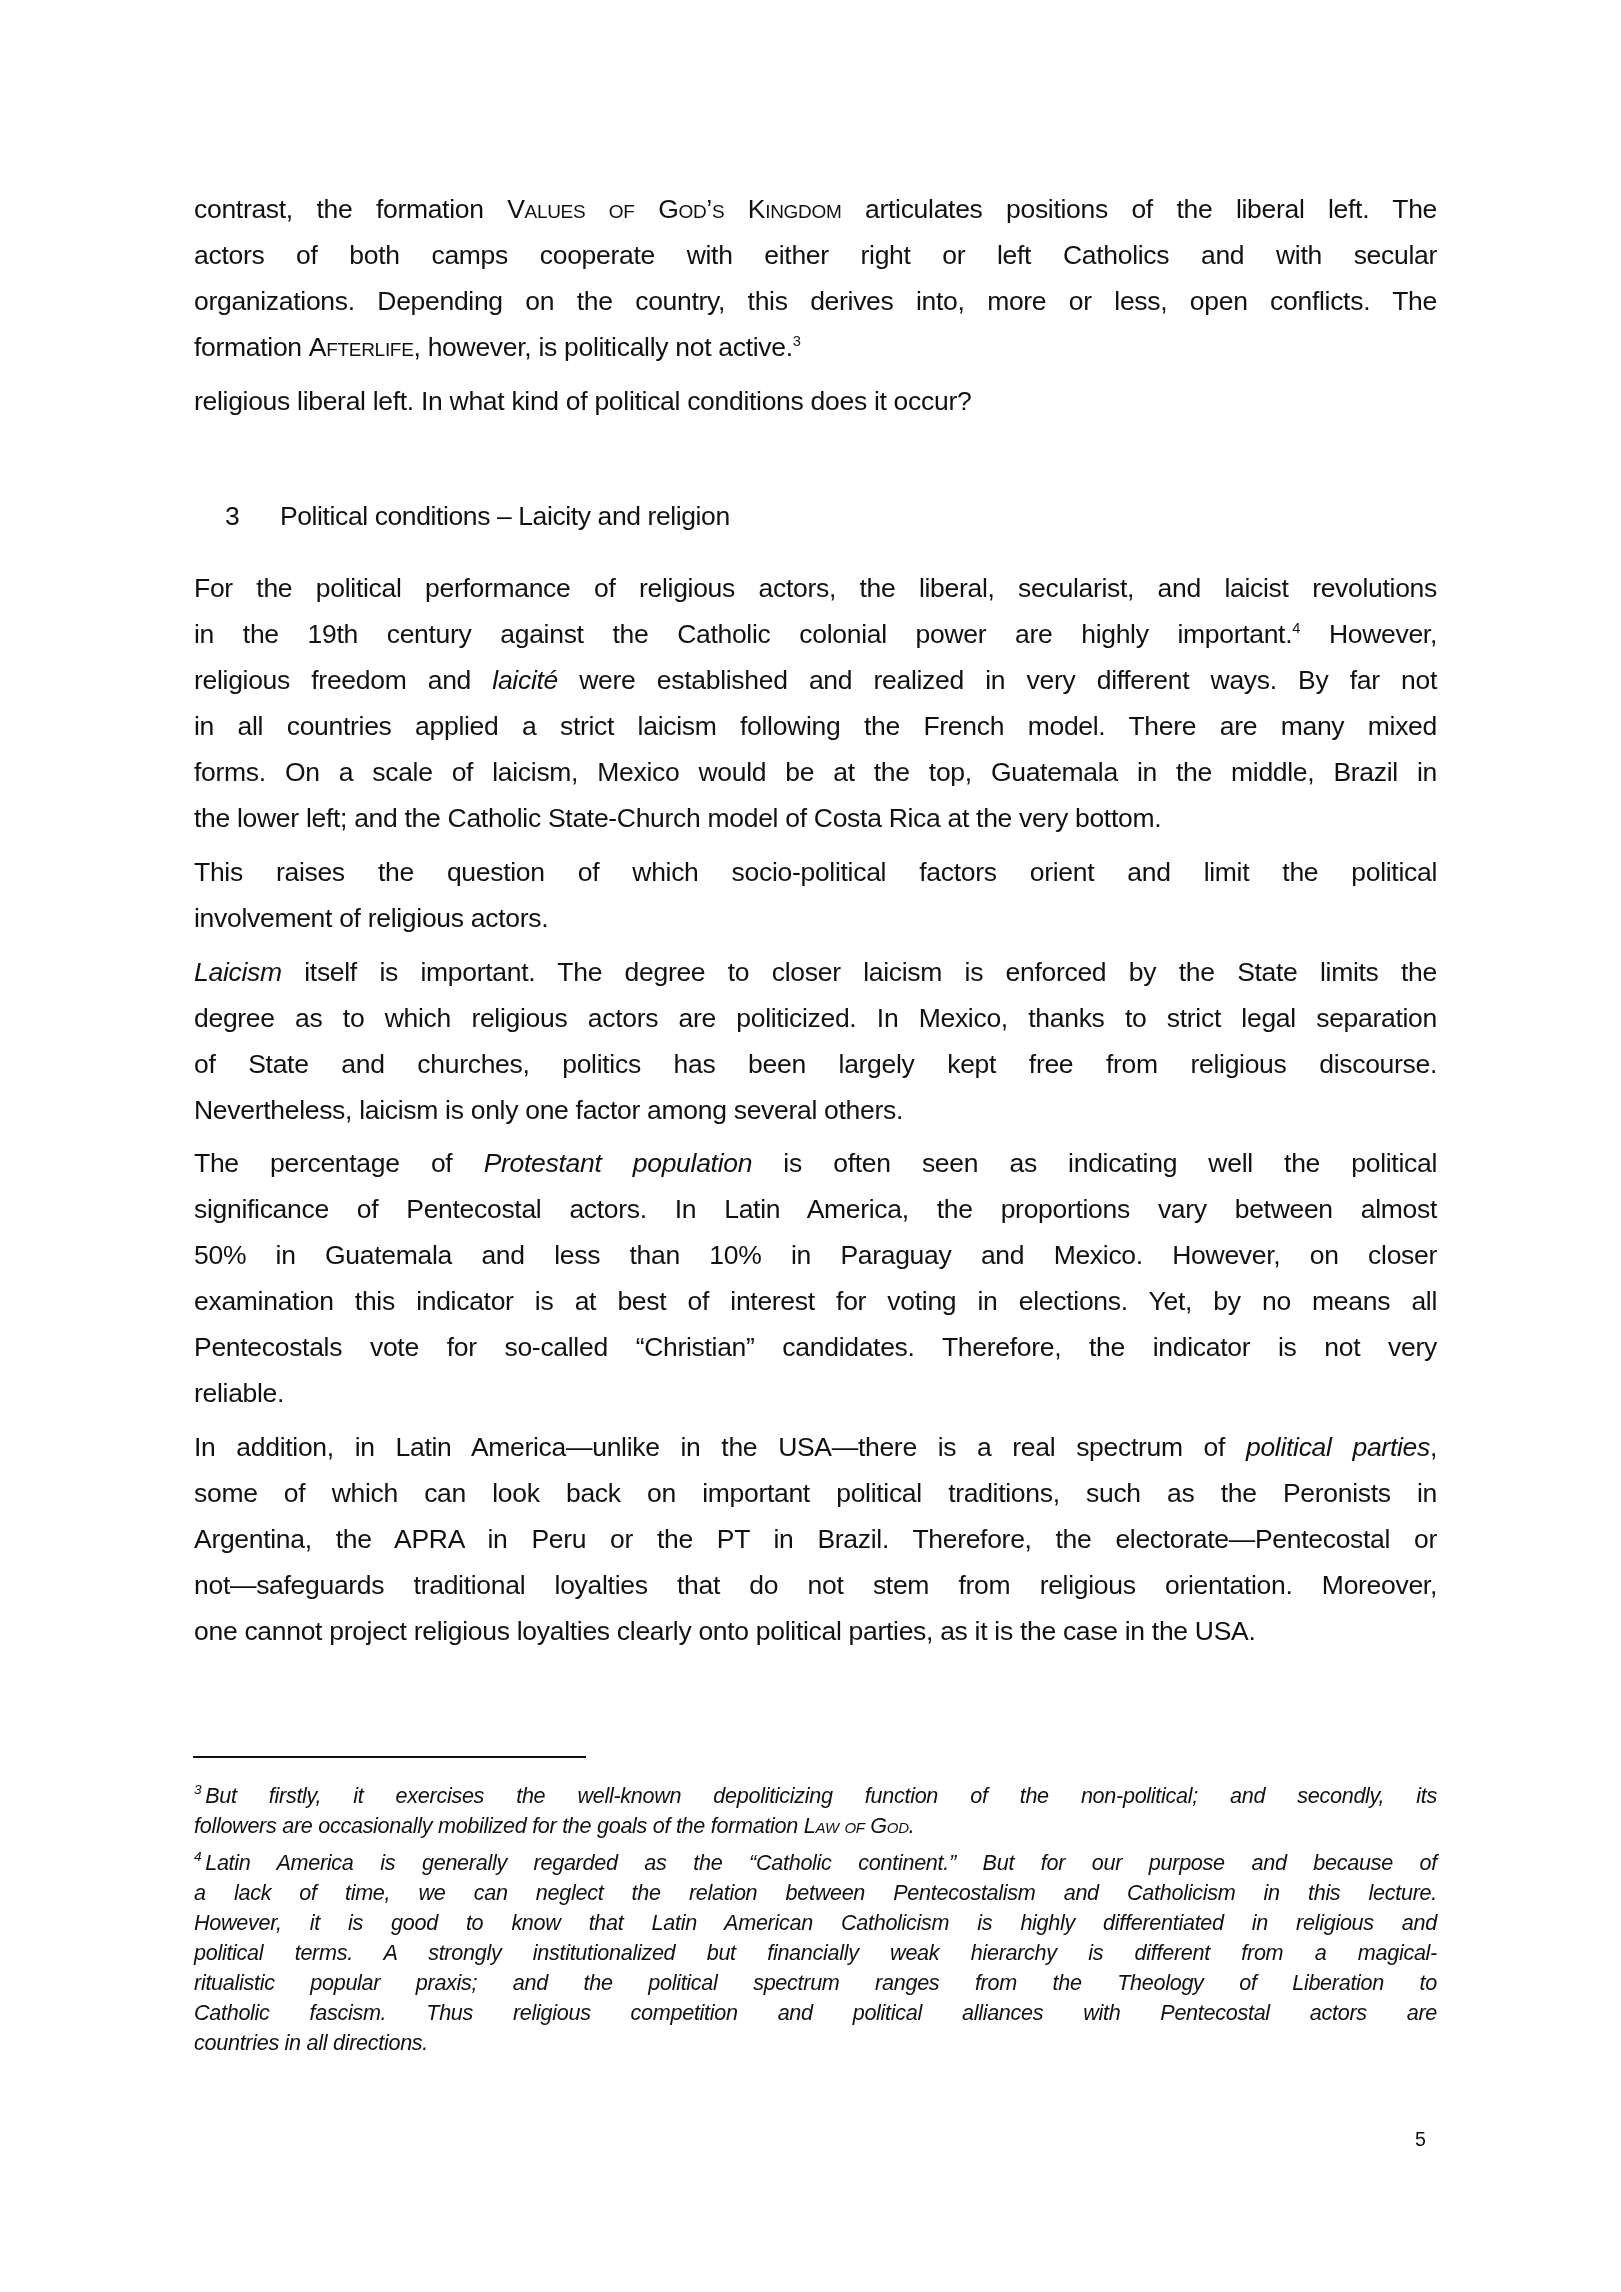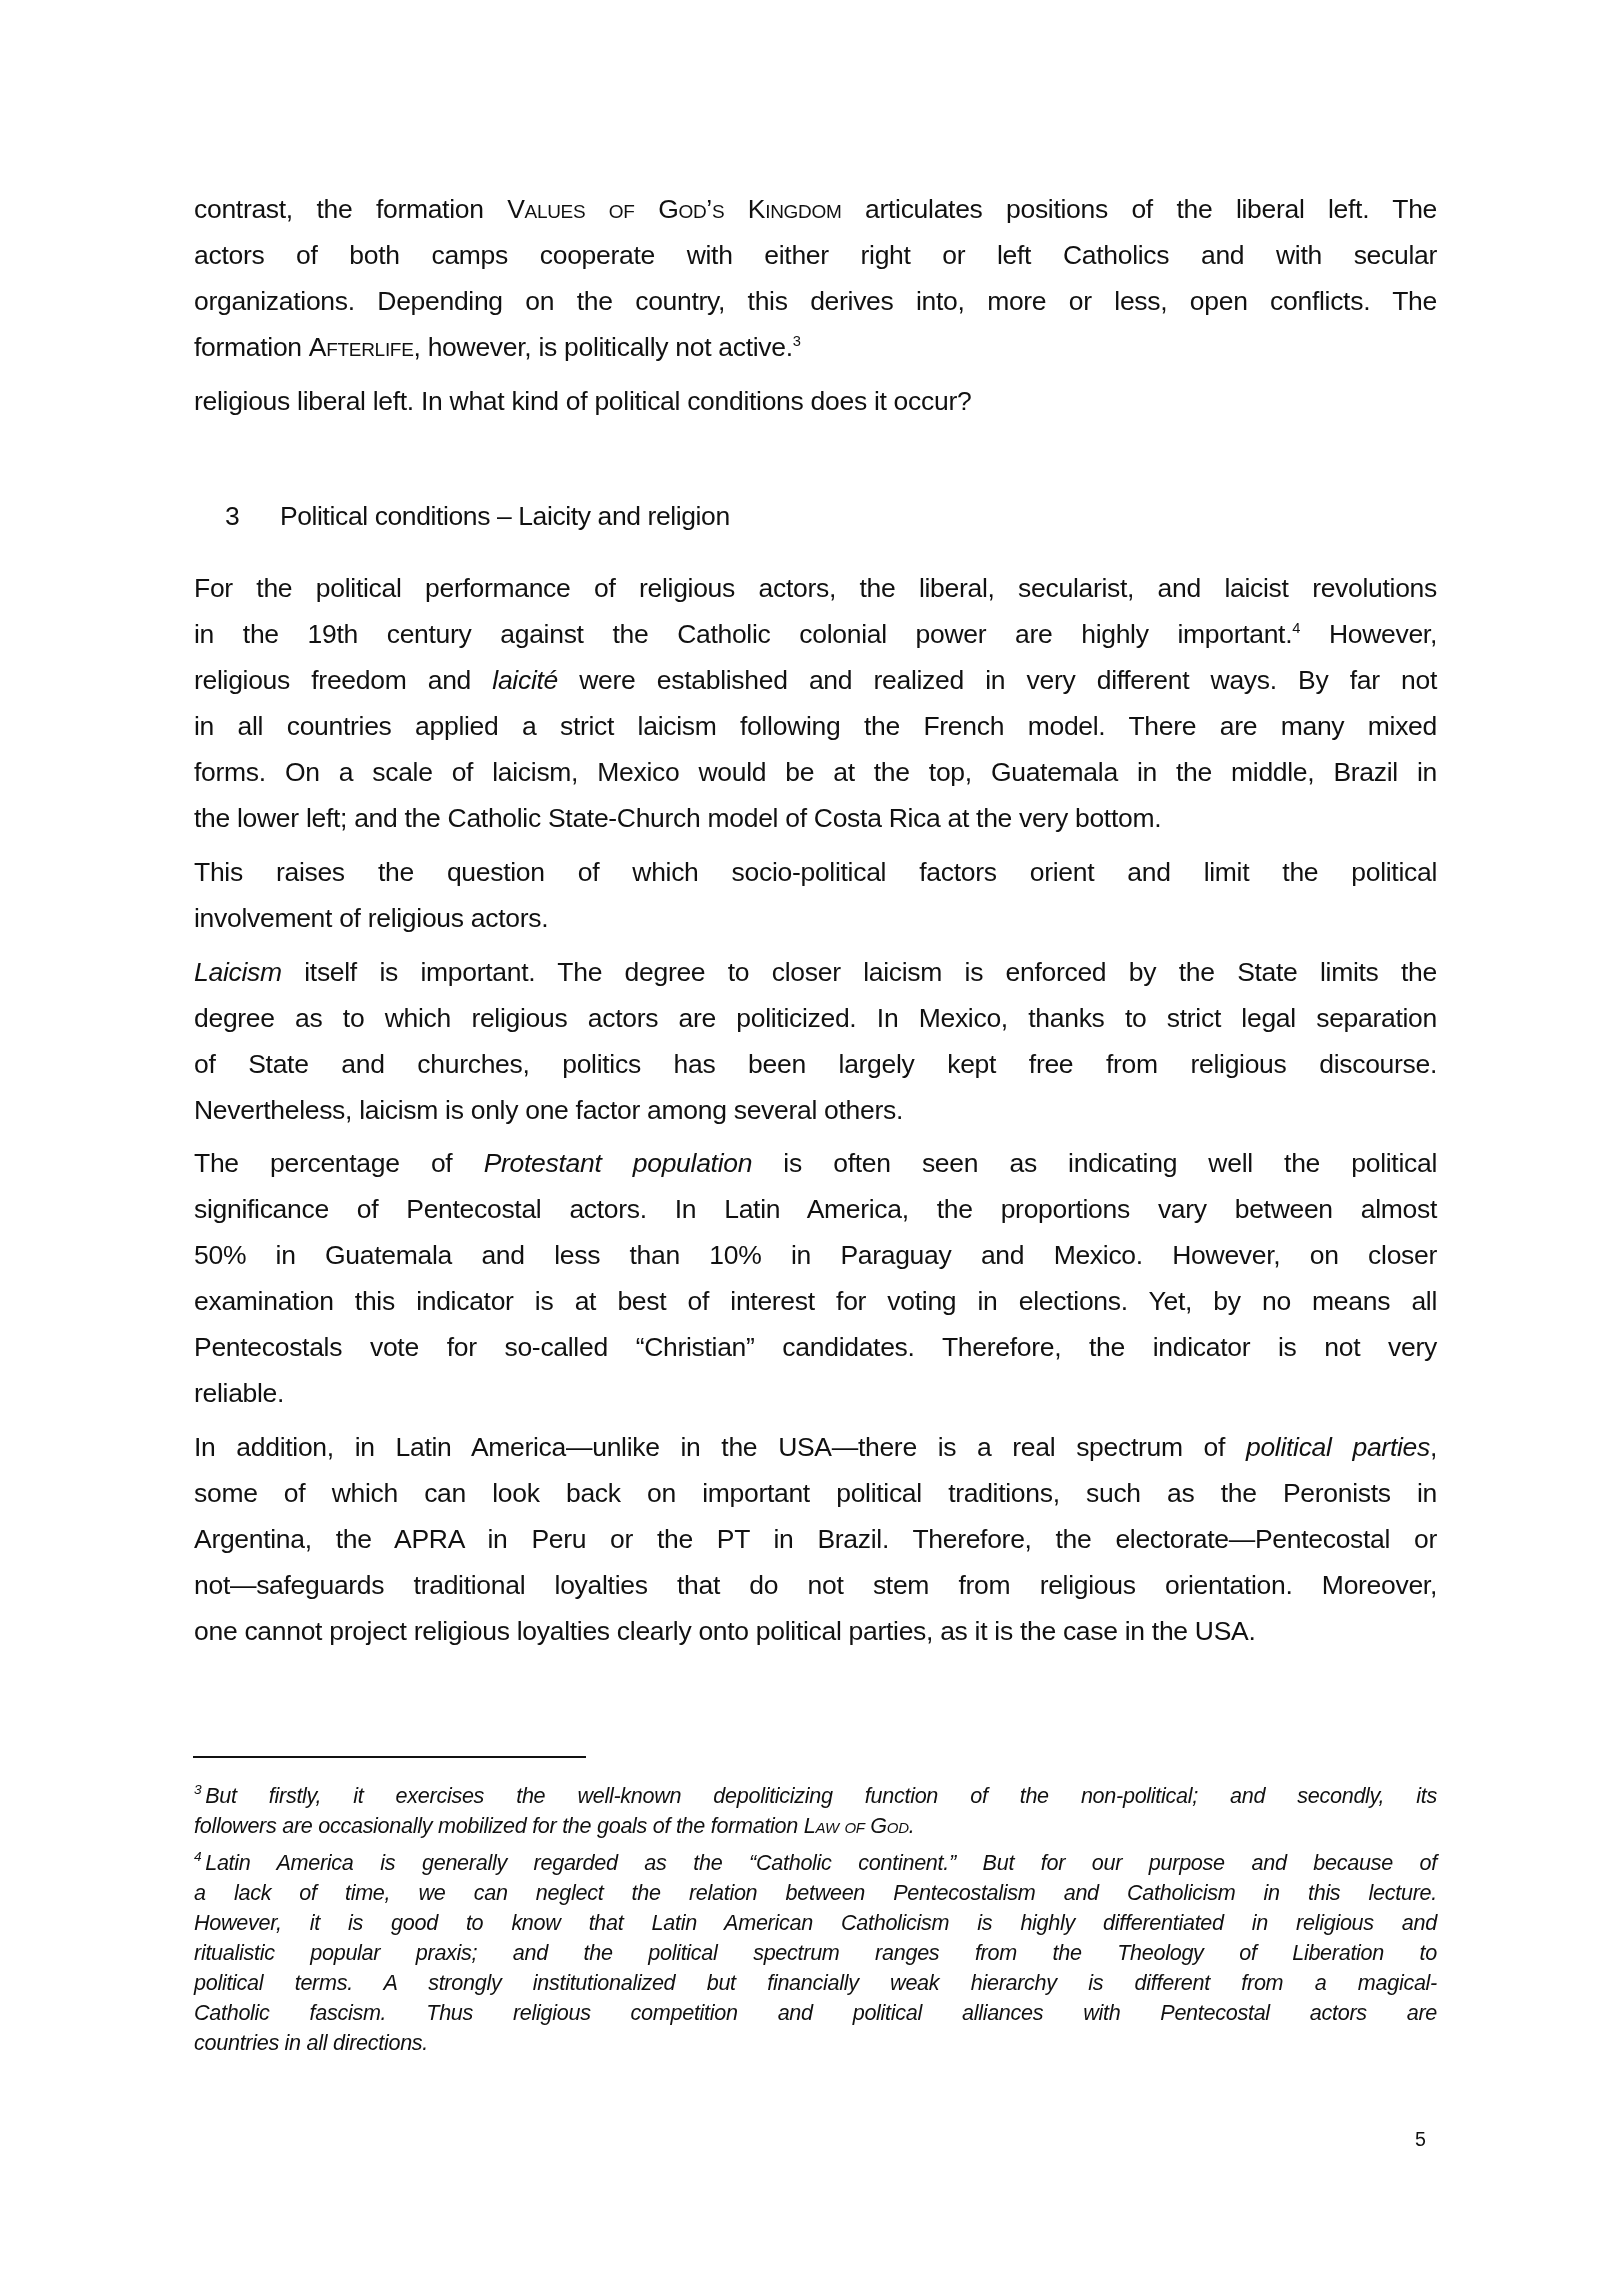--- a/index.html
+++ b/index.html
@@ -108,22 +108,22 @@
 
   <div class="footnotes" id="footnotes">
       <div class="fnote">
         <div class="fline"><sup class="fnmark">3</sup><span>But firstly, it exercises the well-known depoliticizing function of the non-political; and secondly, its</span></div>
         <div class="fline last"><span>followers are occasionally mobilized for the goals of the formation </span><span class="sc">Law of God</span><span>.</span></div>
       </div>
       <div class="fnote">
         <div class="fline"><sup class="fnmark">4</sup><span>Latin America is generally regarded as the “Catholic continent.” But for our purpose and because of</span></div>
         <div class="fline"><span>a lack of time, we can neglect the relation between Pentecostalism and Catholicism in this lecture.</span></div>
         <div class="fline"><span>However, it is good to know that Latin American Catholicism is highly differentiated in religious and</span></div>
+        <div class="fline"><span>political terms. A strongly institutionalized but financially weak hierarchy is different from a magical-</span></div>
         <div class="fline"><span>ritualistic popular praxis; and the political spectrum ranges from the Theology of Liberation to</span></div>
-        <div class="fline"><span>political terms. A strongly institutionalized but financially weak hierarchy is different from a magical-</span></div>
         <div class="fline"><span>Catholic fascism. Thus religious competition and political alliances with Pentecostal actors are</span></div>
         <div class="fline last"><span>countries in all directions.</span></div>
       </div>
     </div>
 
   <div class="page-number">5</div>
 </div>
 
 
 </body></html>

